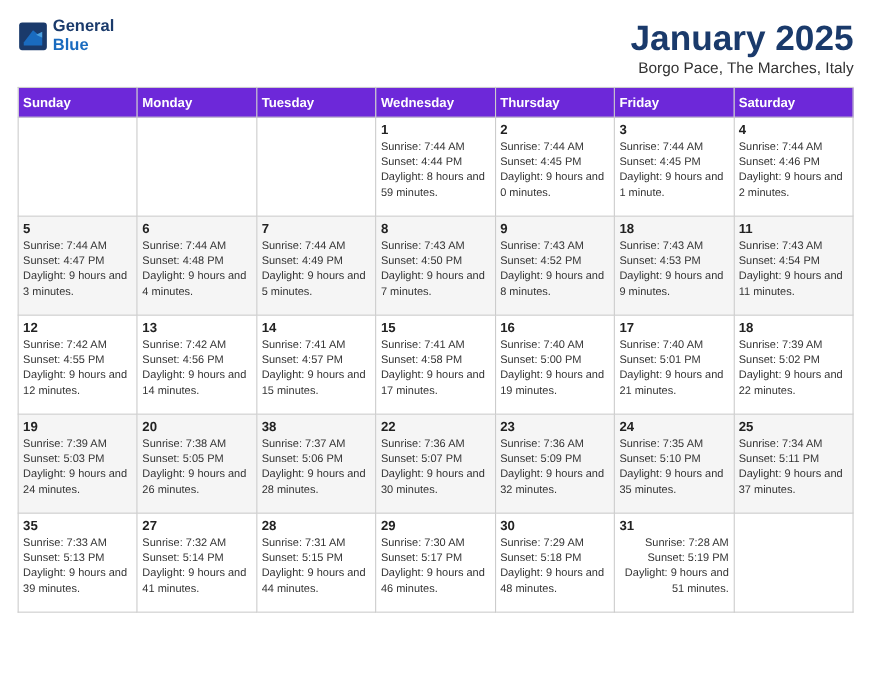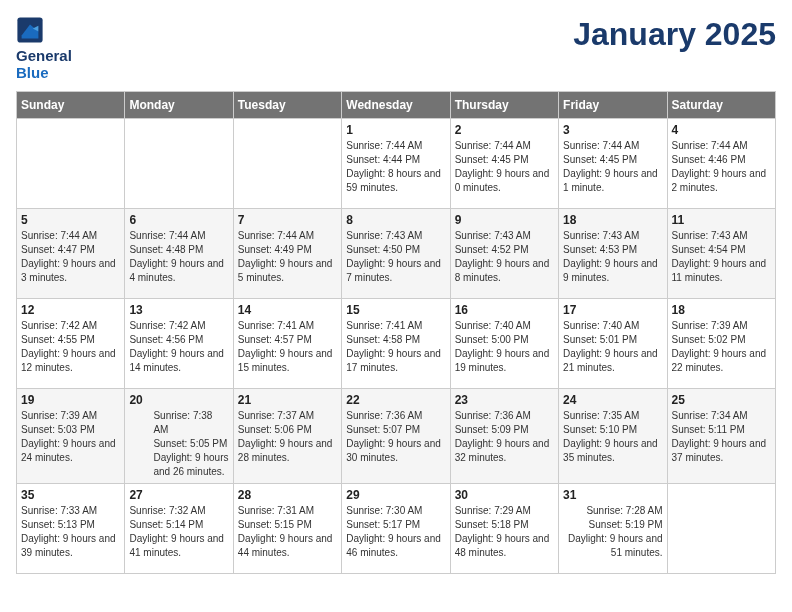--- a/index.html
+++ b/index.html
@@ -11,23 +11,22 @@
       padding: 16px;
     }
     .header {
       display: flex;
       justify-content: space-between;
       align-items: flex-start;
       margin-bottom: 10px;
     }
     .logo {
       display: flex;
-      align-items: flex-start;
+      align-items: center;
       gap: 4px;
-      flex-direction: column;
     }
     .logo-icon {
       width: 28px;
       height: 28px;
     }
     .title-block {
       text-align: right;
     }
     .month-title {
       font-size: 32px;
@@ -38,21 +37,21 @@
     .subtitle {
       font-size: 14px;
       color: #333;
     }
     table {
       width: 100%;
       border-collapse: collapse;
       font-size: 11px;
     }
     thead tr th {
-      background: #737373;
+      background: #6d28d9;
       color: #fff;
       padding: 6px 4px;
       text-align: left;
       font-size: 12px;
       font-weight: bold;
       border: 1px solid #ccc;
     }
     tbody tr td {
       border: 1px solid #ccc;
       vertical-align: top;
@@ -91,20 +90,21 @@
       <polygon points="8,28 20,12 32,22 32,32 8,32" fill="#1a6bbf"></polygon>
       <polygon points="24,18 32,14 32,22" fill="#4a9fe0"></polygon>
     </svg>
     <div>
       <div style="font-size:15px;font-weight:bold;color:#1a3a6b;line-height:1.1;">General</div>
       <div style="font-size:15px;font-weight:bold;color:#1a6bbf;line-height:1.1;">Blue</div>
     </div>
   </div>
   <div class="title-block">
     <div class="month-title">January 2025</div>
+    <div class="subtitle">Borgo Pace, The Marches, Italy</div>
   </div>
 </div>
 
 <table>
   <thead>
     <tr id="weekday-header">
         <th>Sunday</th>
         <th>Monday</th>
         <th>Tuesday</th>
         <th>Wednesday</th>
@@ -233,26 +233,26 @@
       </tr>
       <tr>
         <td>
           <span class="day-num">19</span>
           <div class="day-info" style="white-space: pre-line;">Sunrise: 7:39 AM
 Sunset: 5:03 PM
 Daylight: 9 hours and 24 minutes.</div>
         </td>
         <td>
           <span class="day-num">20</span>
-          <div class="day-info" style="white-space: pre-line; margin-left: 24px;">Sunrise: 7:38 AM
+          <div class="day-info" style="white-space: pre-line;">Sunrise: 7:38 AM
 Sunset: 5:05 PM
 Daylight: 9 hours and 26 minutes.</div>
         </td>
         <td>
-          <span class="day-num">21</span>
+          <span class="day-num">38</span>
           <div class="day-info" style="white-space: pre-line;">Sunrise: 7:37 AM
 Sunset: 5:06 PM
 Daylight: 9 hours and 28 minutes.</div>
         </td>
         <td>
           <span class="day-num">22</span>
           <div class="day-info" style="white-space: pre-line;">Sunrise: 7:36 AM
 Sunset: 5:07 PM
 Daylight: 9 hours and 30 minutes.</div>
         </td>

